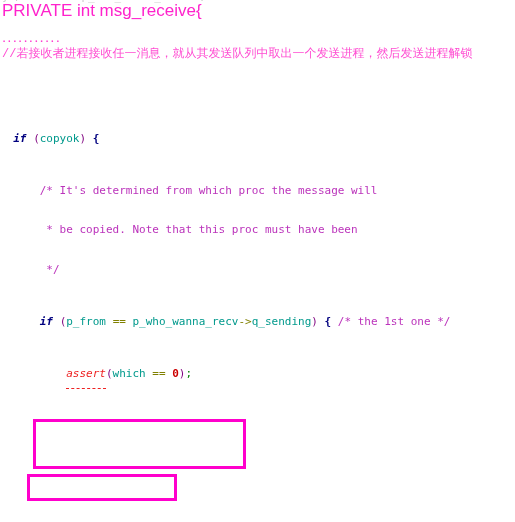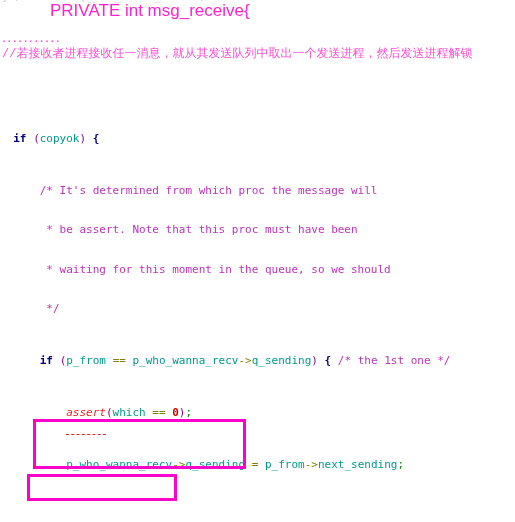--- a/index.html
+++ b/index.html
@@ -41,21 +41,20 @@
   }
   .hdr-title {
     position: absolute;
     left: 2px;
     top: 1px;
     font-family: "Liberation Sans", sans-serif;
     font-size: 17px;
     line-height: 19px;
     color: #ff22cc;
     white-space: pre;
-    margin-left: 48px;
   }
   .hdr-dots {
     position: absolute;
     left: 2px;
     top: 29px;
     font-family: "Liberation Sans", sans-serif;
     font-size: 15px;
     line-height: 15px;
     letter-spacing: 1.2px;
     color: #ff3dd0;
@@ -82,33 +81,33 @@
     width: 515px;
     font-family: "DejaVu Sans Mono", monospace;
     font-size: 11px;
     line-height: 13.05px;
     white-space: pre;
     color: #000000;
   }
   .code .ln { display: block; height: 13.05px; }
 
   
-  .kw      { color: #00007f; font-weight: bold; }  
+  .kw      { color: #00007f; font-weight: bold; font-style: italic; }  
   .var     { color: #00998c; }                     
   .op      { color: #808000; }                     
   .num     { color: #cc0000; font-weight: bold; }                     
   .cmt     { color: #bb33bb; }                     
   .p0      { color: #7f007f; }
   .semi    { color: #007f00; }
   .brace   { color: #00007f; font-weight: bold; }
   .assert  {
     color: #ee2222;
     font-style: italic;
     border-bottom: 1px dashed #ee2222;
-    padding-bottom: 15px;
+    padding-bottom: 8px;
   }
 
   
   .hl-box {
     position: absolute;
     border: 3px solid #ff00cc;
     box-sizing: border-box;
     pointer-events: none;
     background: transparent;
   }
@@ -128,29 +127,27 @@
     <div class="hdr-dots">...........</div>
 
     <div class="hdr-cn">//若接收者进程接收任一消息，就从其发送队列中取出一个发送进程，然后发送进程解锁</div>
   </div>
 
   <div class="code">
 
     <span class="ln">  <span class="kw">if</span> <span class="p0">(</span><span class="var">copyok</span><span class="p0">)</span> <span class="brace">{</span></span>
 
     <span class="ln cmt">      /* It's determined from which proc the message will</span>
-    <span class="ln cmt">       * be assert. Note that this proc must have been</span>
-    <span class="ln cmt">       * waiting for this moment in the queue, so we should</span>
+    <span class="ln cmt">       * be copied. Note that this proc must have been</span>
     <span class="ln cmt">       */</span>
 
     <span class="ln">      <span class="kw">if</span> <span class="p0">(</span><span class="var">p_from</span> <span class="op">==</span> <span class="var">p_who_wanna_recv</span><span class="op">-&gt;</span><span class="var">q_sending</span><span class="p0">)</span> <span class="brace">{</span> <span class="cmt">/* the 1st one */</span></span>
 
     <span class="ln">          <span class="assert">assert</span><span class="p0">(</span><span class="var">which</span> <span class="op">==</span> <span class="num">0</span><span class="p0">)</span><span class="semi">;</span></span>
 
-    <span class="ln">          <span class="var">p_who_wanna_recv</span><span class="op">-&gt;</span><span class="var">q_sending</span> <span class="op">=</span> <span class="var">p_from</span><span class="op">-&gt;</span><span class="var">next_sending</span><span class="semi">;</span></span>
 
     
 
     
 
     
 
     
 
     

